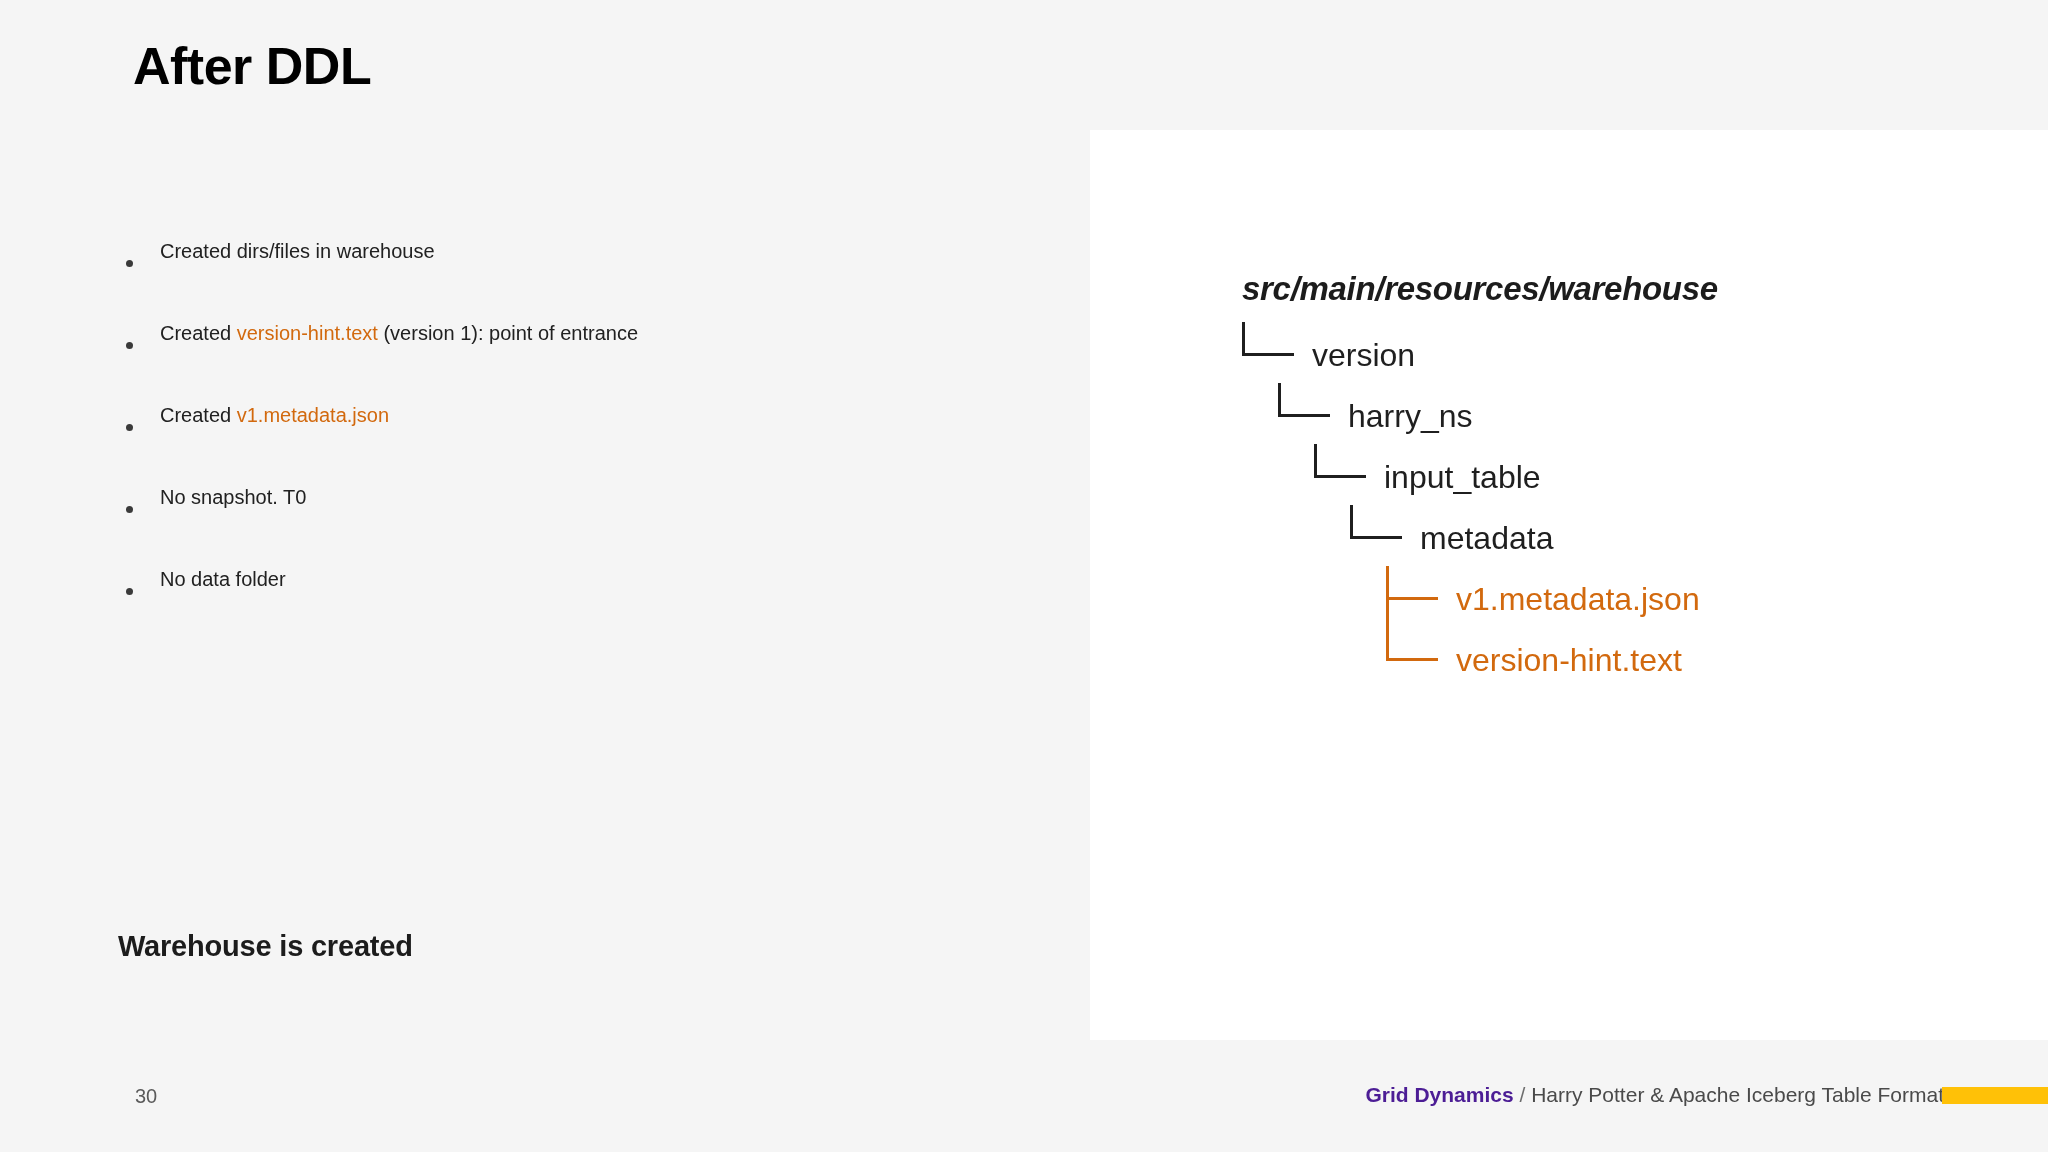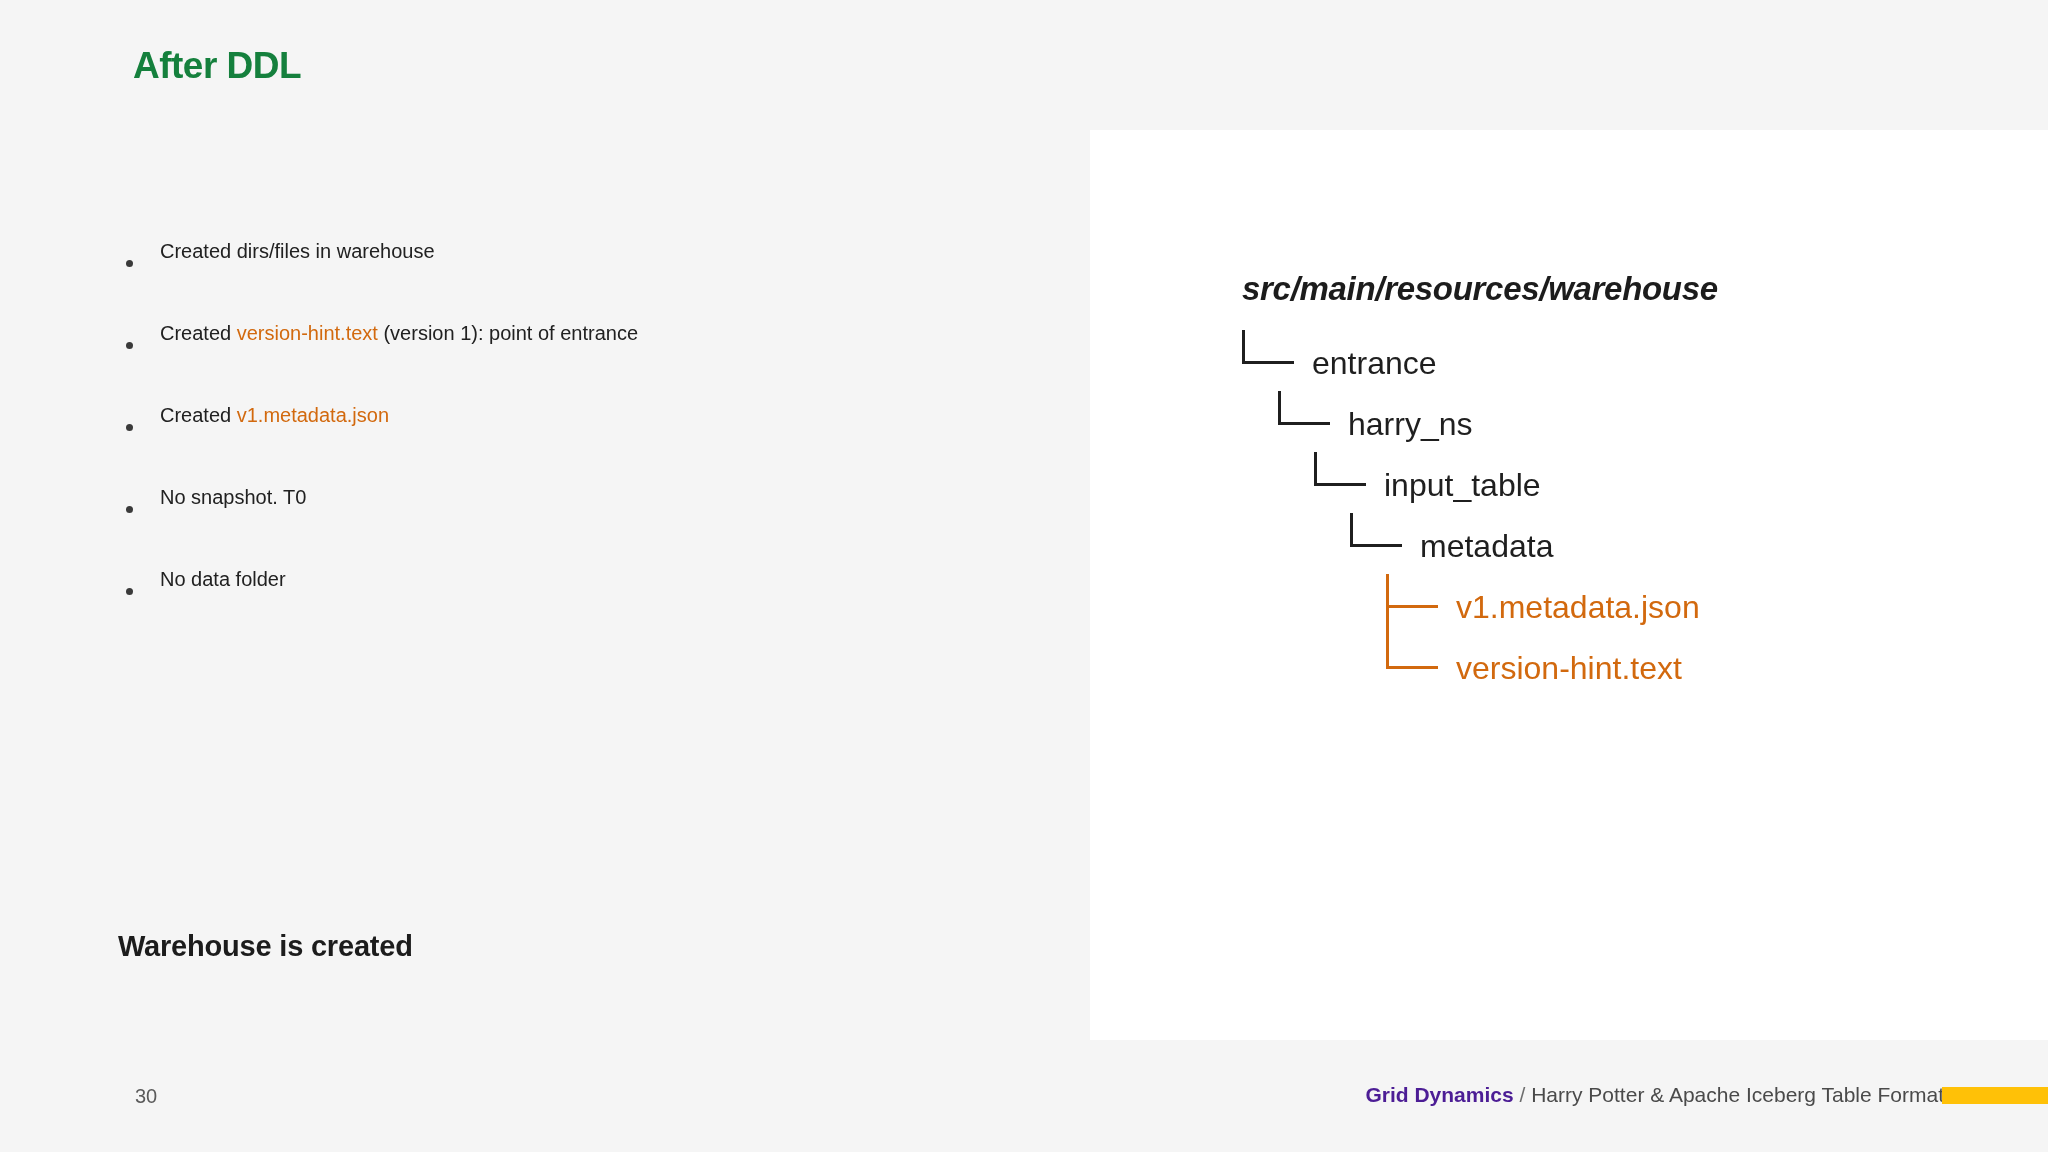--- a/index.html
+++ b/index.html
@@ -20,25 +20,25 @@
   .slide {
     position: absolute;
     inset: 0;
     background: #f5f5f5;
   }
 
   
   .slide-title {
     position: absolute;
     left: 133px;
-    top: 46px;
-    font-size: 37px;
+    top: 38px;
+    font-size: 52px;
     font-weight: bold;
     letter-spacing: -0.5px;
-    color: #15803d;
+    color: #000000;
     line-height: 1.1;
   }
 
   
   .panel {
     position: absolute;
     left: 1090px;
     top: 130px;
     width: 958px;
     height: 910px;
@@ -51,21 +51,21 @@
     left: 152px;
     top: 140px;
     color: #1f1f1f;
   }
   .tree-root {
     font-size: 33px;
     font-weight: bold;
     font-style: italic;
     letter-spacing: -0.3px;
     color: #1c1c1c;
-    margin-bottom: 24px;
+    margin-bottom: 16px;
     white-space: nowrap;
   }
   .tree-row {
     display: flex;
     align-items: center;
     height: 61px;
     white-space: nowrap;
   }
   .tree-connector {
     position: relative;
@@ -199,21 +199,21 @@
 <div class="slide">
 
   <div class="slide-title">After DDL</div>
 
   <div class="panel">
     <div class="tree">
       <div class="tree-root">src/main/resources/warehouse</div>
       <div id="tree-rows">
           <div class="tree-row d0">
             <span class="tree-connector"></span>
-            <span class="tree-label">entrance</span>
+            <span class="tree-label">version</span>
           </div>
           <div class="tree-row d1">
             <span class="tree-connector"></span>
             <span class="tree-label">harry_ns</span>
           </div>
           <div class="tree-row d2">
             <span class="tree-connector"></span>
             <span class="tree-label">input_table</span>
           </div>
           <div class="tree-row d3">

